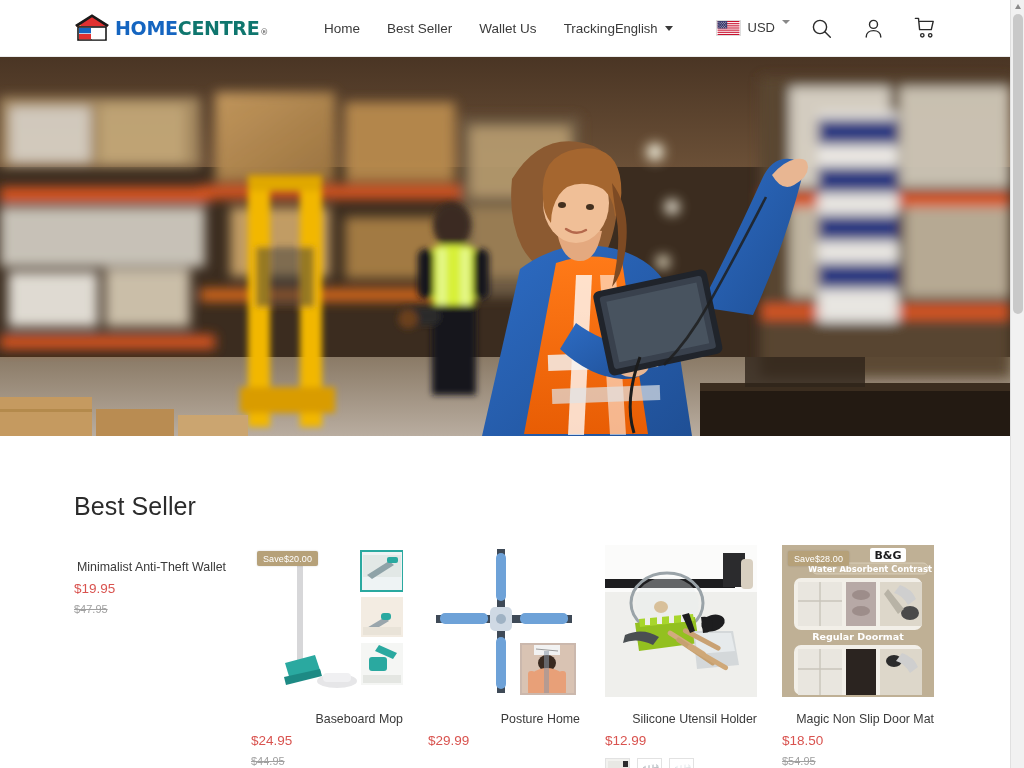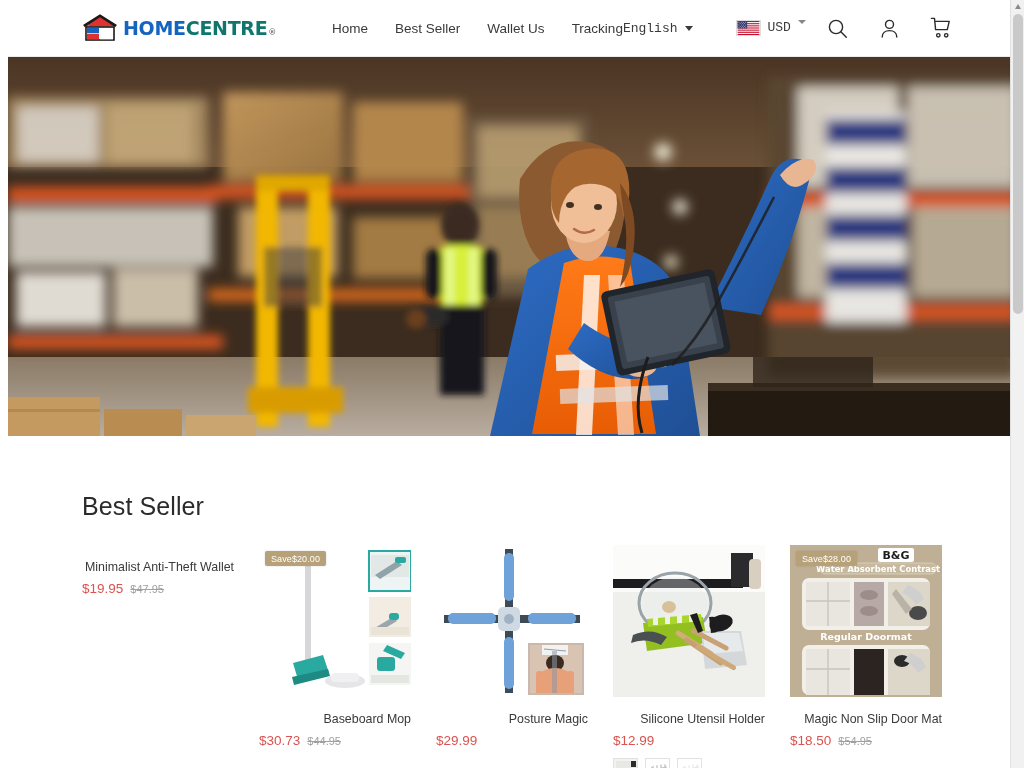--- a/index.html
+++ b/index.html
@@ -16,21 +16,20 @@
     position: relative;
     width: 1024px; height: 768px;
     overflow: hidden;
     background: #fff;
   }
   .page {
     width: 1010px;
     height: 768px;
     position: relative;
     overflow: hidden;
-    padding-left: 8px;
   }
 
   
   .header {
     height: 57px;
     width: 1010px;
     background: #ffffff;
     display: flex;
     align-items: center;
     border-bottom: 1px solid #ececec;
@@ -71,21 +70,20 @@
     white-space: nowrap;
     cursor: pointer;
   }
 
   .header-right {
     display: flex;
     align-items: center;
     gap: 0;
     margin-left: auto;
     margin-right: 72px;
-    font-family: Liberation Mono, monospace;
   }
   .lang-select {
     display: flex; align-items: center; gap: 7px;
     font-size: 13px; color: #3a3a3a; cursor: pointer;
     margin-right: 43px;
   }
   .chev {
     width: 0; height: 0;
     border-left: 4.5px solid transparent;
     border-right: 4.5px solid transparent;
@@ -177,20 +175,21 @@
     margin-top: 14px;
     line-height: 1.3;
     white-space: nowrap;
     text-align: right;
   }
   .price-row {
     margin-top: 6px;
     display: flex;
     align-items: baseline;
     gap: 7px;
+    flex-direction: column;
   }
   .price-sale {
     font-size: 13.5px;
     color: #d9534f;
   }
   .price-old {
     font-size: 11px;
     color: #a0a0a0;
     text-decoration: line-through;
   }
@@ -537,21 +536,21 @@
 
               <rect x="110" y="98" width="42" height="42" fill="#f5f6f4"></rect>
               <path d="M128 100 l 18 8 l -4 6 l -18 -8 z" fill="#2aa9a0"></path>
               <rect x="118" y="112" width="18" height="14" rx="3" fill="#2aa9a0"></rect>
               <rect x="112" y="130" width="38" height="8" fill="#e4e6e2"></rect>
             </g>
           </svg>
         </div>
         <div class="product-name">Baseboard Mop</div>
         <div class="price-row">
-          <span class="price-sale">$30.73</span>
+          <span class="price-sale">$24.95</span>
           <span class="price-old">$44.95</span>
         </div>
       </div>
 
       <div class="product-card">
         <div class="product-img">
           <svg width="152" height="152" viewBox="0 0 152 152" xmlns="http://www.w3.org/2000/svg">
             <rect width="152" height="152" fill="#ffffff"></rect>
 
             <rect x="69" y="4" width="8" height="144" fill="#3f4a57"></rect>
@@ -569,21 +568,21 @@
             <rect x="94" y="100" width="52" height="48" fill="#d9c3b3"></rect>
             <rect x="106" y="100" width="26" height="10" fill="#f2f2f2"></rect>
             <path d="M108 104 l 22 2" stroke="#9a9a9a" stroke-width="1"></path>
             <ellipse cx="119" cy="118" rx="9" ry="8" fill="#3a2a20"></ellipse>
             <path d="M104 128 q 15 -10 30 0 l 4 20 h -38 z" fill="#e8a078"></path>
             <rect x="100" y="126" width="7" height="22" rx="3" fill="#e8a078"></rect>
             <rect x="131" y="126" width="7" height="22" rx="3" fill="#e8a078"></rect>
             <rect x="116" y="106" width="5" height="42" fill="#8a98a8" opacity=".55"></rect>
           </svg>
         </div>
-        <div class="product-name">Posture Magic</div>
+        <div class="product-name">Posture Home</div>
         <div class="price-row">
           <span class="price-sale">$29.99</span>
 
         </div>
       </div>
 
       <div class="product-card">
         <div class="product-img">
           <svg width="152" height="152" viewBox="0 0 152 152" xmlns="http://www.w3.org/2000/svg">
             <rect width="152" height="152" fill="#f4f4f2"></rect>

